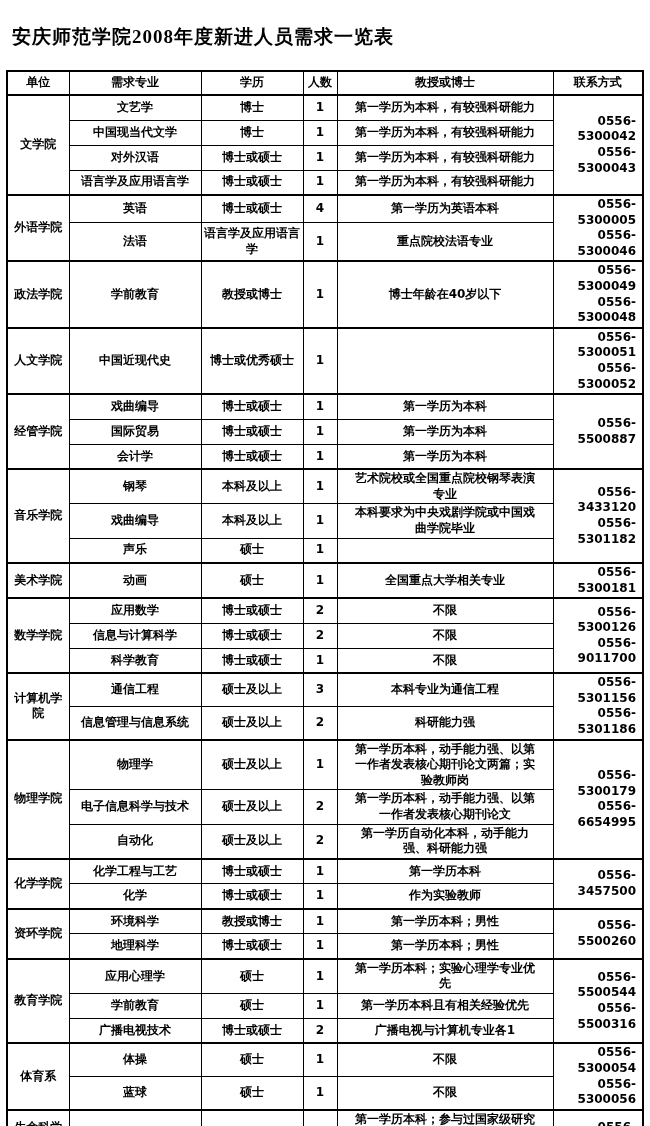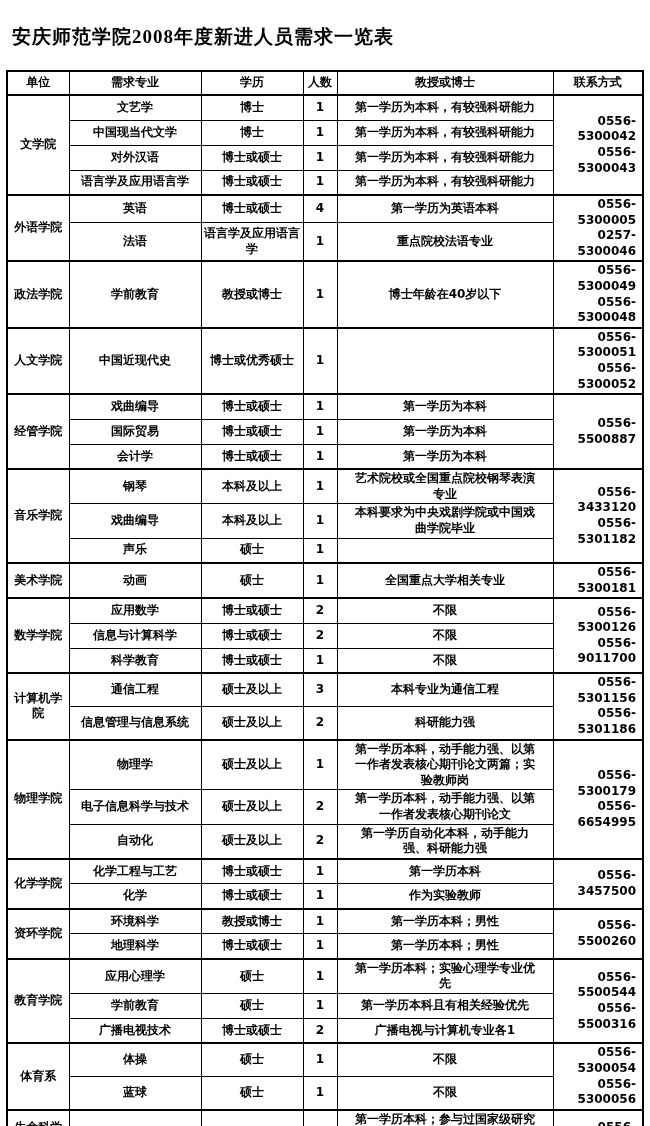--- a/index.html
+++ b/index.html
@@ -123,21 +123,21 @@
           <td class="requirement-cell">第一学历为本科，有较强科研能力</td>
         </tr>
         <tr class="section-start">
           <td rowspan="2" class="unit-cell">外语学院</td>
           <td class="major-cell">英语</td>
           <td class="degree-cell">博士或硕士</td>
           <td class="count-cell">4</td>
           <td class="requirement-cell">第一学历为英语本科</td>
           <td rowspan="2" class="contact-cell">
             <div>0556-5300005</div>
-            <div>0257-5300046</div>
+            <div>0556-5300046</div>
           </td>
         </tr>
         <tr>
           <td class="major-cell">法语</td>
           <td class="degree-cell">语言学及应用语言学</td>
           <td class="count-cell">1</td>
           <td class="requirement-cell">重点院校法语专业</td>
         </tr>
         <tr class="section-start">
           <td rowspan="1" class="unit-cell">政法学院</td>

